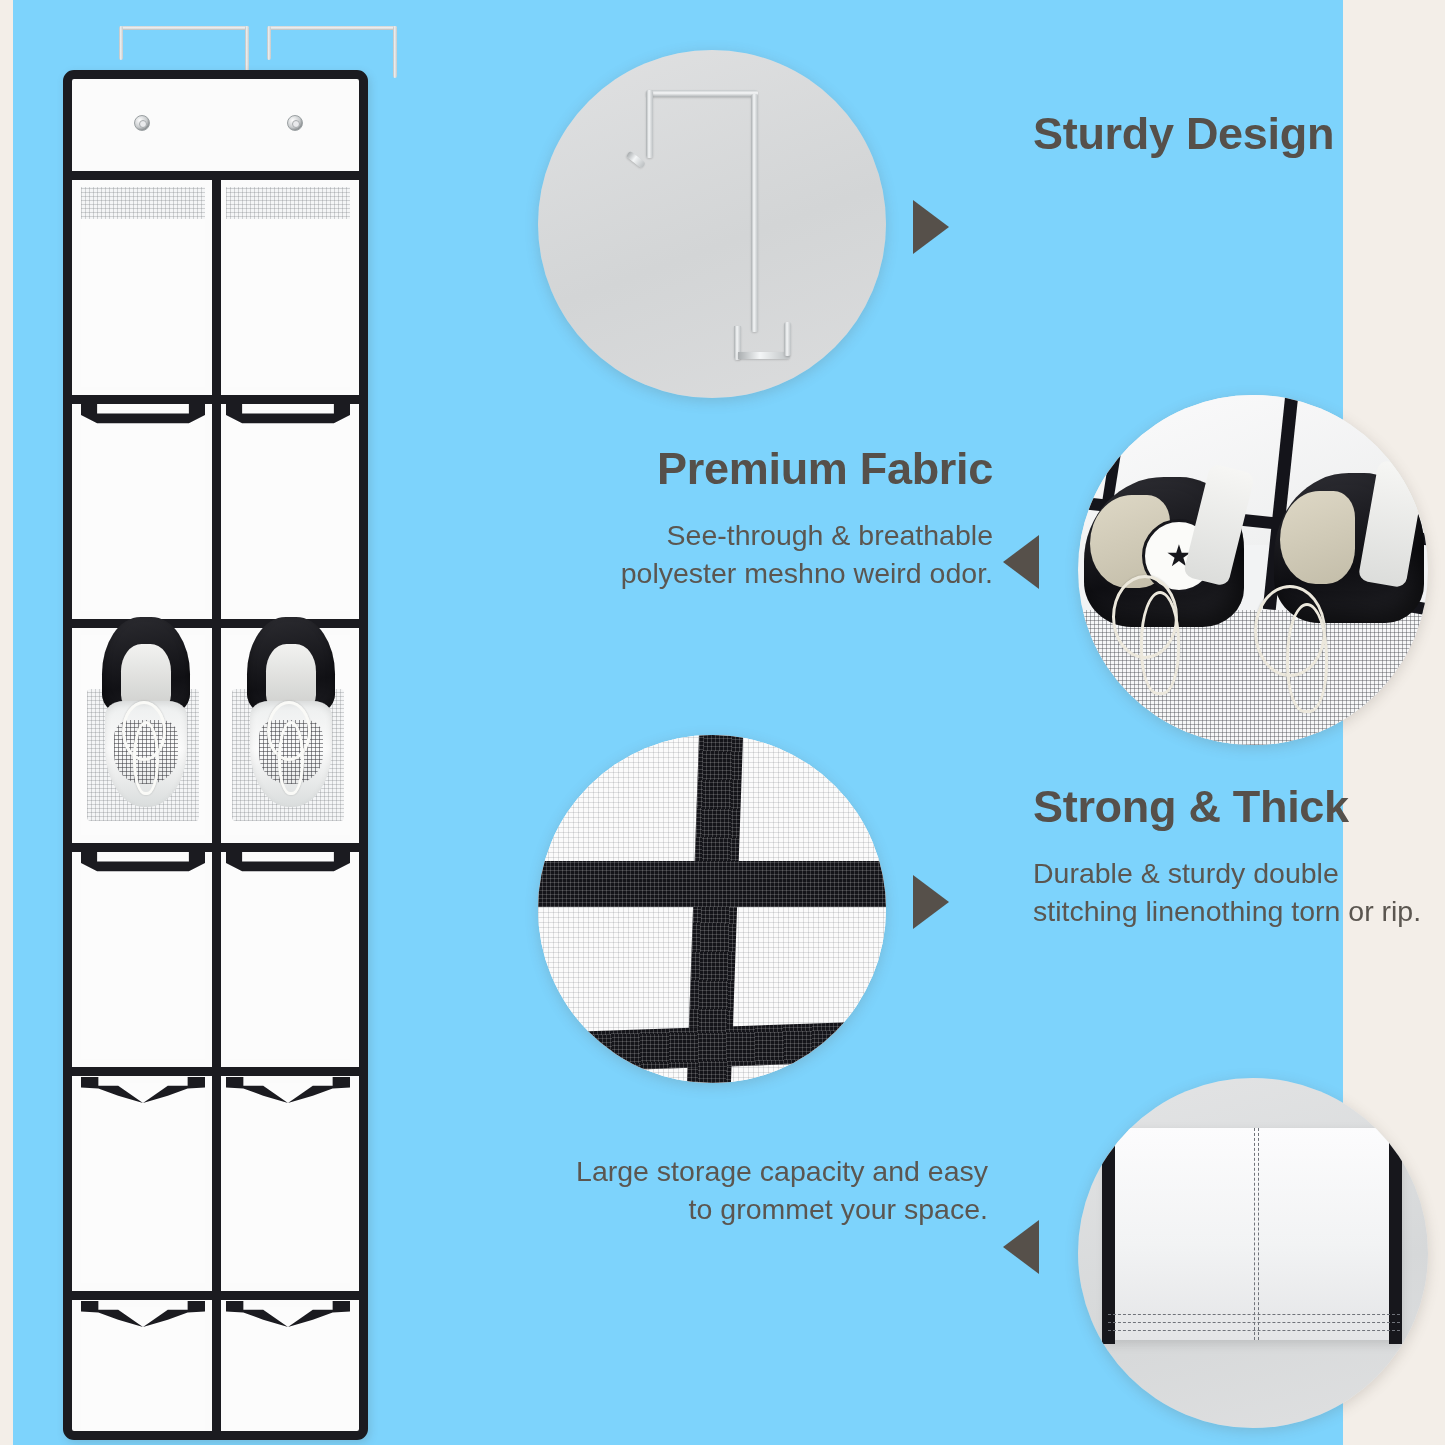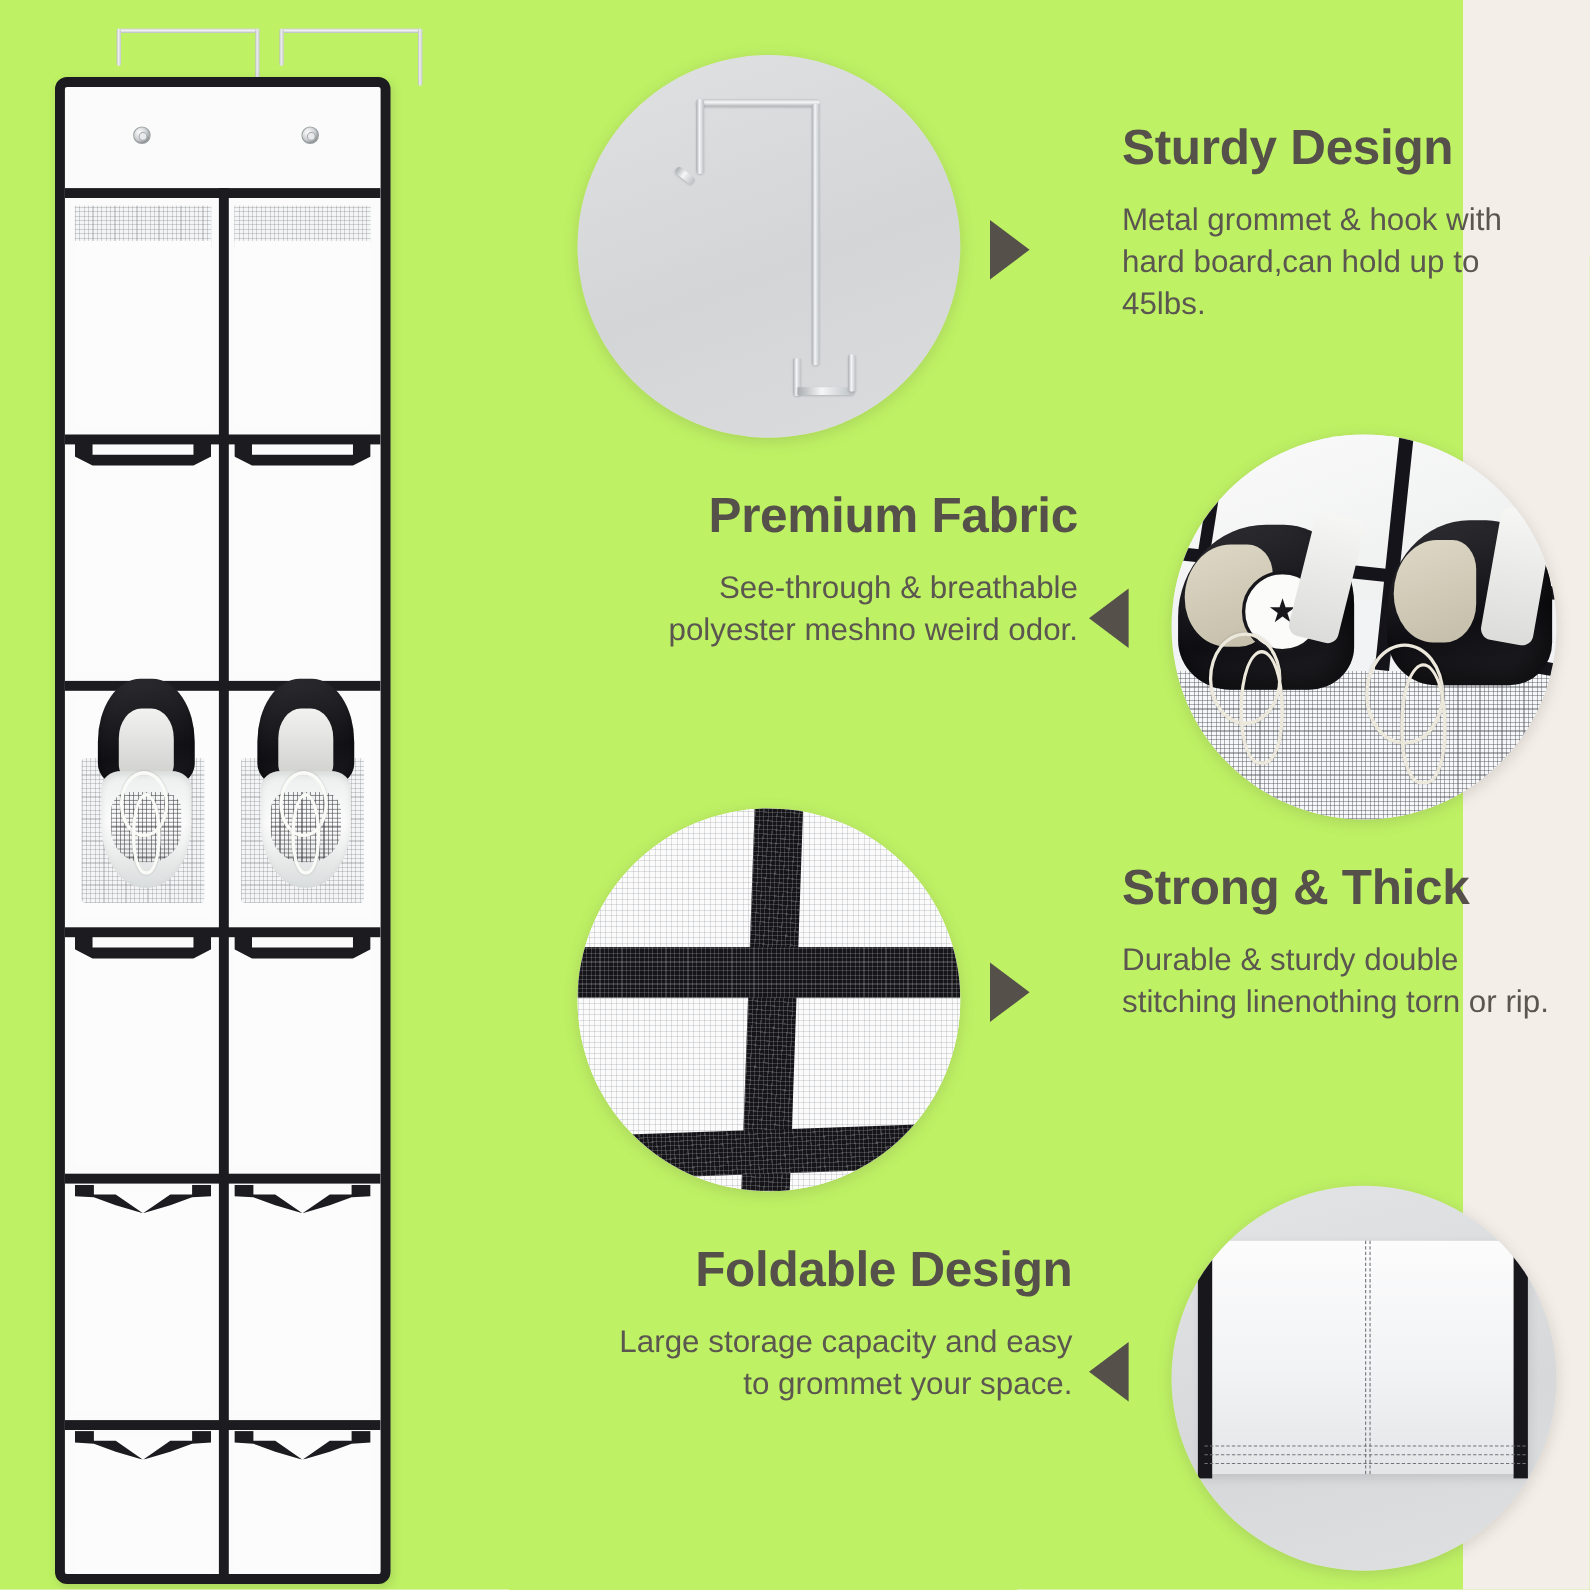--- a/index.html
+++ b/index.html
@@ -2,21 +2,21 @@
 <html><head>
 <meta charset="utf-8">
 <style>
   * { box-sizing: border-box; margin: 0; padding: 0; }
   html, body {
     width: 1445px; height: 1445px;
     background: #f3eee8;
     font-family: "Liberation Sans", sans-serif;
     overflow: hidden;
   }
-  #page { position: relative; width: 1330px; height: 1445px; background: #bef264; }
+  #page { position: relative; width: 1330px; height: 1445px; background: #7dd3fc; margin-left: 13px; }
 
   
   .product-photo { position: absolute; left: 28px; top: 8px; width: 360px; height: 1430px; }
 
   .hook-metal { position: absolute; width: 4px; background: linear-gradient(90deg,#b9bcbd,#eceeef 40%,#c6c9ca); border-radius: 2px; }
   .hook-top   { position: absolute; height: 4px; background: linear-gradient(180deg,#cfd2d3,#f0f1f2 45%,#b9bdbe); border-radius: 2px; }
 
   .organizer {
     position: absolute; left: 22px; top: 62px; width: 305px; height: 1370px;
     background: #fbfbfb;
@@ -269,21 +269,20 @@
       <div class="hk" style="left:213px; top:44px;  width:7px;   height:238px;"></div>
       <div class="hk" style="left:196px; top:276px; width:7px;   height:34px; border-radius:0 0 6px 6px;"></div>
       <div class="hk" style="left:200px; top:302px; width:52px;  height:7px; border-radius:0 4px 4px 0;"></div>
       <div class="hk" style="left:246px; top:272px; width:7px;   height:34px;"></div>
     </div>
 
     <div class="arrow right" style="left:400px; top:160px;"></div>
 
     <div style="position:absolute; left:520px; top:70px; width:400px;">
       <div class="f-head ta-left">Sturdy Design</div>
-      <div class="f-body ta-left">Metal grommet &amp; hook with hard board,can hold up to 45lbs.</div>
     </div>
   </div>
 
   <div class="feature" style="left:500px; top:385px; width:930px; height:370px;">
 
     <div style="position:absolute; left:60px; top:60px; width:420px;">
       <div class="f-head ta-right">Premium Fabric</div>
       <div class="f-body ta-right">See-through &amp; breathable polyester meshno weird odor.</div>
     </div>
 
@@ -331,21 +330,20 @@
 
     <div style="position:absolute; left:520px; top:58px; width:410px;">
       <div class="f-head ta-left">Strong &amp; Thick</div>
       <div class="f-body ta-left">Durable &amp; sturdy double stitching linenothing torn or rip.</div>
     </div>
   </div>
 
   <div class="feature" style="left:500px; top:1068px; width:930px; height:370px;">
 
     <div style="position:absolute; left:55px; top:62px; width:420px;">
-      <div class="f-head ta-right">Foldable Design</div>
       <div class="f-body ta-right">Large storage capacity and easy to grommet your space.</div>
     </div>
 
     <div class="arrow left" style="left:490px; top:152px;"></div>
 
     <div class="circle-img c-fold" style="left:565px; top:10px; width:350px; height:350px;">
       <div class="fold-body" style="left:28px; top:50px; width:296px; height:212px;"></div>
       <div class="fold-edge" style="left:24px; top:48px; height:218px;"></div>
       <div class="fold-edge" style="left:311px; top:48px; height:218px;"></div>
       <div class="stitch-v" style="left:176px; top:50px; height:212px;"></div>

